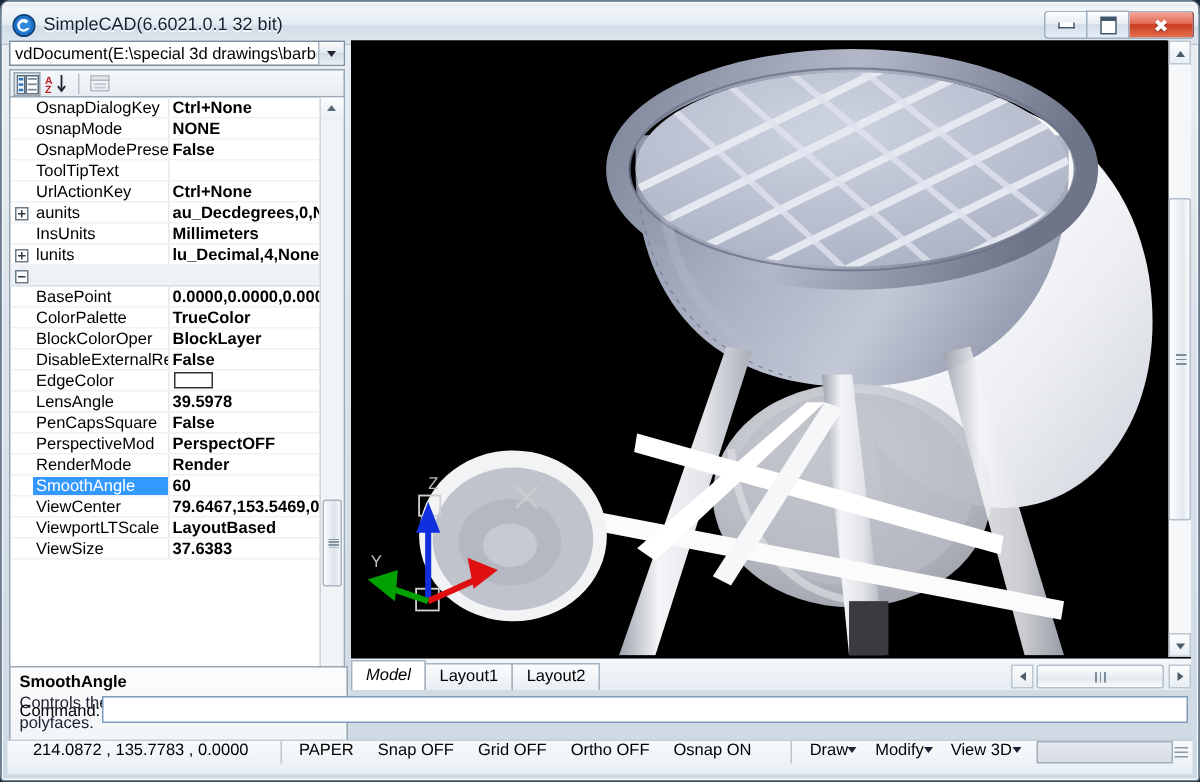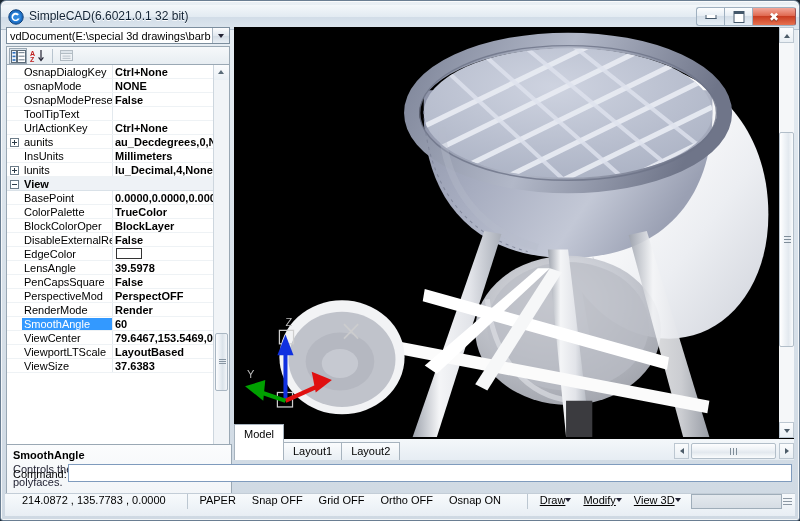--- a/index.html
+++ b/index.html
@@ -119,21 +119,21 @@
     border:1px solid #b2bec9;box-sizing:border-box;border-radius:2px;}
   .vscroll .thumb .grip{position:absolute;left:4px;top:50%;margin-top:-4px;width:7px;height:8px;
     background:repeating-linear-gradient(180deg,#7f8d99 0 1px,transparent 1px 3px);}
 
   .tabbar{position:absolute;left:0;right:0;bottom:0;height:21px;
     background:linear-gradient(180deg,#f4f7fa,#e6edf3);display:flex;align-items:flex-end;
     border-top:1px solid #000;}
   .tab{height:18px;line-height:17px;padding:0 9px;font-size:11px;color:#000;
     border:1px solid #a7b3be;border-bottom:none;margin-right:-1px;
     background:linear-gradient(180deg,#fbfcfd,#e8eef4);box-sizing:border-box;}
-  .tab.active{background:#fff;height:36px;line-height:19px;font-weight:normal;}
+  .tab.active{background:#fff;height:20px;line-height:19px;font-weight:normal;font-style:italic;}
   .hscrollzone{flex:1;height:18px;position:relative;margin-left:2px;}
   .hs-left{position:absolute;left:calc(100% - 120px);top:1px;width:15px;height:16px;
     background:linear-gradient(180deg,#fbfcfd,#e9eff4);border:1px solid #bcc7d1;box-sizing:border-box;}
   .hs-left i{position:absolute;left:5px;top:4px;border-top:3.5px solid transparent;
     border-bottom:3.5px solid transparent;border-right:4px solid #4c5c69;}
   .hs-thumb{position:absolute;left:calc(100% - 103px);top:1px;right:18px;height:16px;
     background:linear-gradient(180deg,#fdfdfe,#eef2f6 40%,#e2e8ee 60%,#fafcfd);
     border:1px solid #b2bec9;box-sizing:border-box;border-radius:2px;}
   .hs-thumb .grip{position:absolute;left:50%;top:4px;margin-left:-4px;width:8px;height:7px;
     background:repeating-linear-gradient(90deg,#7f8d99 0 1px,transparent 1px 3px);}
@@ -148,21 +148,21 @@
   .cmdinput{position:absolute;left:62px;top:0;right:2px;height:18px;
     background:#fff;border:1px solid #7f9bbd;box-sizing:border-box;}
 
   
   .statusbar{position:absolute;left:2px;right:2px;bottom:2px;height:22px;
     background:linear-gradient(180deg,#f7fafc,#e8eef4);
     border-top:1px solid #c3cdd7;display:flex;align-items:flex-start;font-size:11px;color:#000;}
   .coord{width:230px;text-align:center;}
   .ssep{width:1px;height:15px;background:#bcc7d1;margin:0 4px;}
   .sitem{padding:0 8px;white-space:nowrap;}
-  .menuitem{padding:0 4px 0 8px;display:flex;align-items:center;gap:0;white-space:nowrap;text-decoration:underline;}
+  .menuitem{padding:0 4px 0 8px;display:flex;align-items:center;gap:0;white-space:nowrap;}
   .menuitem .car{border-left:3px solid transparent;border-right:3px solid transparent;
     border-top:4px solid #223;}
   .statusfield{width:118px;height:15px;margin-left:6px;
     background:linear-gradient(180deg,#e4e9ee,#d6dde4);border:1px solid #9fadb9;box-sizing:border-box;}
   .grip{margin-left:auto;margin-right:2px;width:14px;height:14px;position:relative;}
   .grip i{position:absolute;right:1px;width:9px;height:1px;background:#8c98a4;}
 </style>
 </head>
 <body>
 
@@ -278,21 +278,20 @@
               <span class="vl">Millimeters</span>
             </div>
             <div class="row">
               <span class="exp plus"></span>
               <span class="colsep"></span>
               <span class="nm">lunits</span>
               <span class="vl">lu_Decimal,4,None</span>
             </div>
             <div class="row cat">
               <span class="exp"></span>
-              <span class="nm">View</span>
               <span class="vl"></span>
             </div>
             <div class="row">
               <span class="colsep"></span>
               <span class="nm">BasePoint</span>
               <span class="vl">0.0000,0.0000,0.000</span>
             </div>
             <div class="row">
               <span class="colsep"></span>
               <span class="nm">ColorPalette</span>

